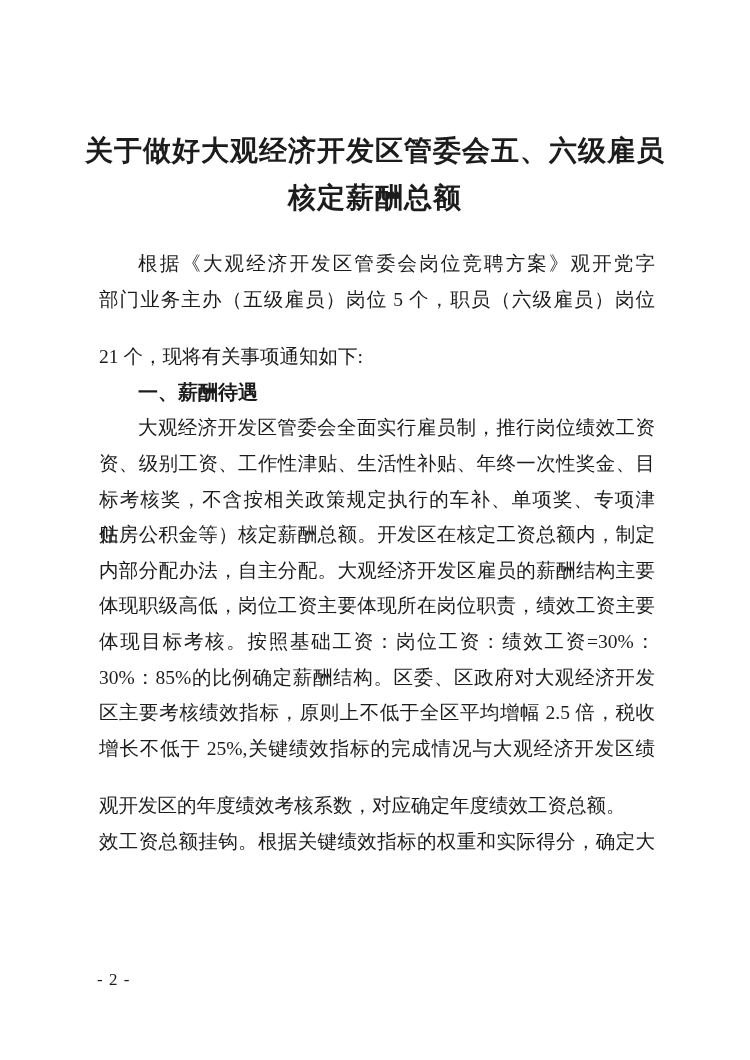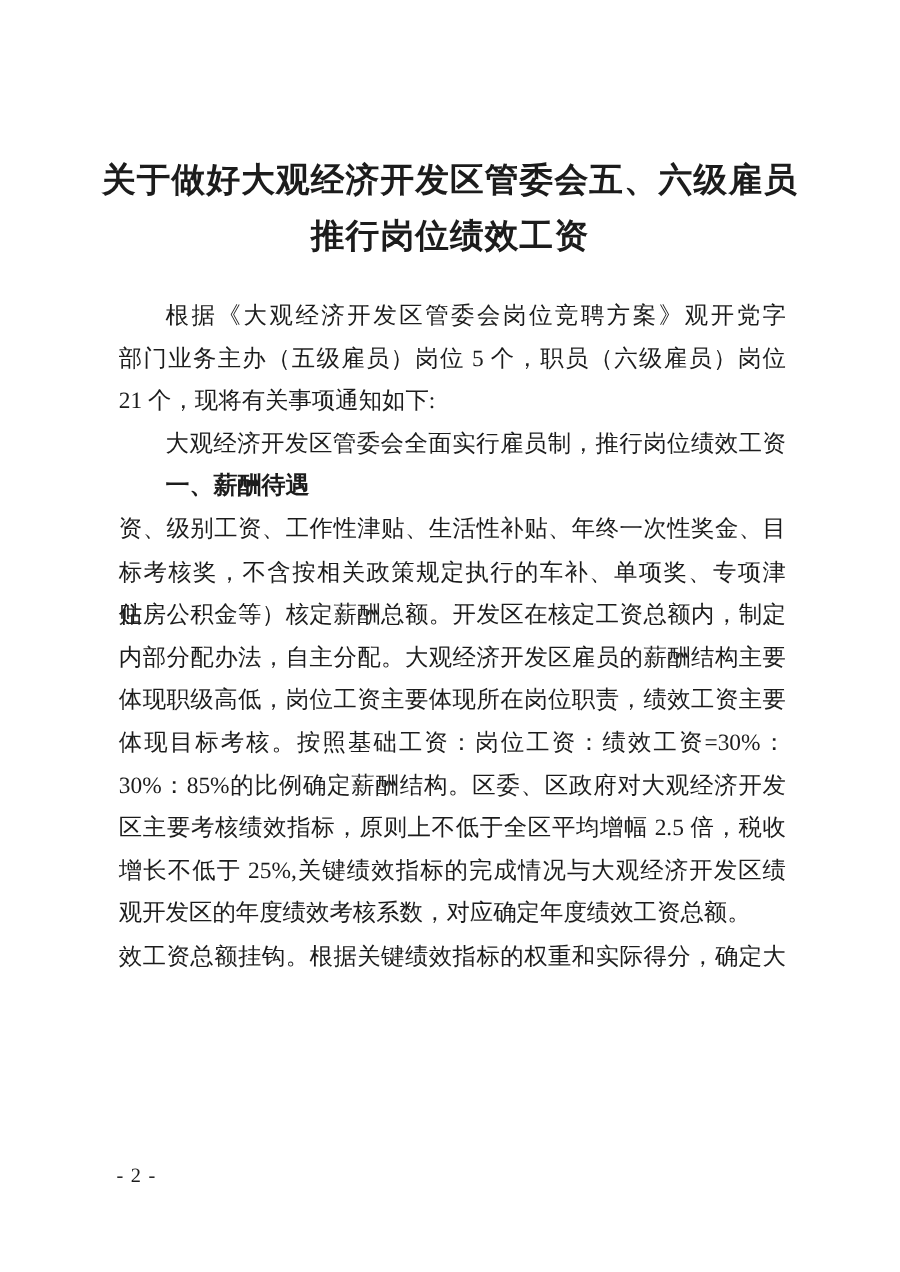--- a/index.html
+++ b/index.html
@@ -37,21 +37,21 @@
   }
   .line {
     height: 35.6px;
     line-height: 35.6px;
     font-size: 19.5px;
     text-align: justify;
     text-align-last: justify;
     white-space: normal;
   }
   .line.indent { text-indent: 39px; }
-  .line.last   { text-align-last: left; }
+  .line.last   { text-align-last: left; margin-top: 22px; }
   .line.heading {
     font-family: "Liberation Sans", "DejaVu Sans", sans-serif;
     font-weight: 700;
     font-size: 20px;
     text-align-last: left;
     text-indent: 39px;
   }
   .page-number {
     position: absolute;
     left: 97px;
@@ -60,29 +60,29 @@
     letter-spacing: 1px;
     font-family: "Liberation Serif", "DejaVu Serif", serif;
   }
 </style>
 </head>
 <body>
 
 <div class="page">
   <h1 class="doc-title">
     <span class="title-line">关于做好大观经济开发区管委会五、六级雇员</span>
-    <span class="title-line">推行岗位绩效工资</span>
+    <span class="title-line">核定薪酬总额</span>
   </h1>
 
   <div class="doc-body">
       <div class="line indent">根据《大观经济开发区管委会岗位竞聘方案》观开党字</div>
       <div class="line">部门业务主办（五级雇员）岗位 5 个，职员（六级雇员）岗位</div>
       <div class="line last">21 个，现将有关事项通知如下:</div>
+      <div class="line heading">一、薪酬待遇</div>
       <div class="line indent">大观经济开发区管委会全面实行雇员制，推行岗位绩效工资</div>
-      <div class="line heading">一、薪酬待遇</div>
       <div class="line">资、级别工资、工作性津贴、生活性补贴、年终一次性奖金、目</div>
       <div class="line">标考核奖，不含按相关政策规定执行的车补、单项奖、专项津贴、</div>
       <div class="line">住房公积金等）核定薪酬总额。开发区在核定工资总额内，制定</div>
       <div class="line">内部分配办法，自主分配。大观经济开发区雇员的薪酬结构主要</div>
       <div class="line">体现职级高低，岗位工资主要体现所在岗位职责，绩效工资主要</div>
       <div class="line">体现目标考核。按照基础工资：岗位工资：绩效工资=30%：</div>
       <div class="line">30%：85%的比例确定薪酬结构。区委、区政府对大观经济开发</div>
       <div class="line">区主要考核绩效指标，原则上不低于全区平均增幅 2.5 倍，税收</div>
       <div class="line">增长不低于 25%,关键绩效指标的完成情况与大观经济开发区绩</div>
       <div class="line last">观开发区的年度绩效考核系数，对应确定年度绩效工资总额。</div>

